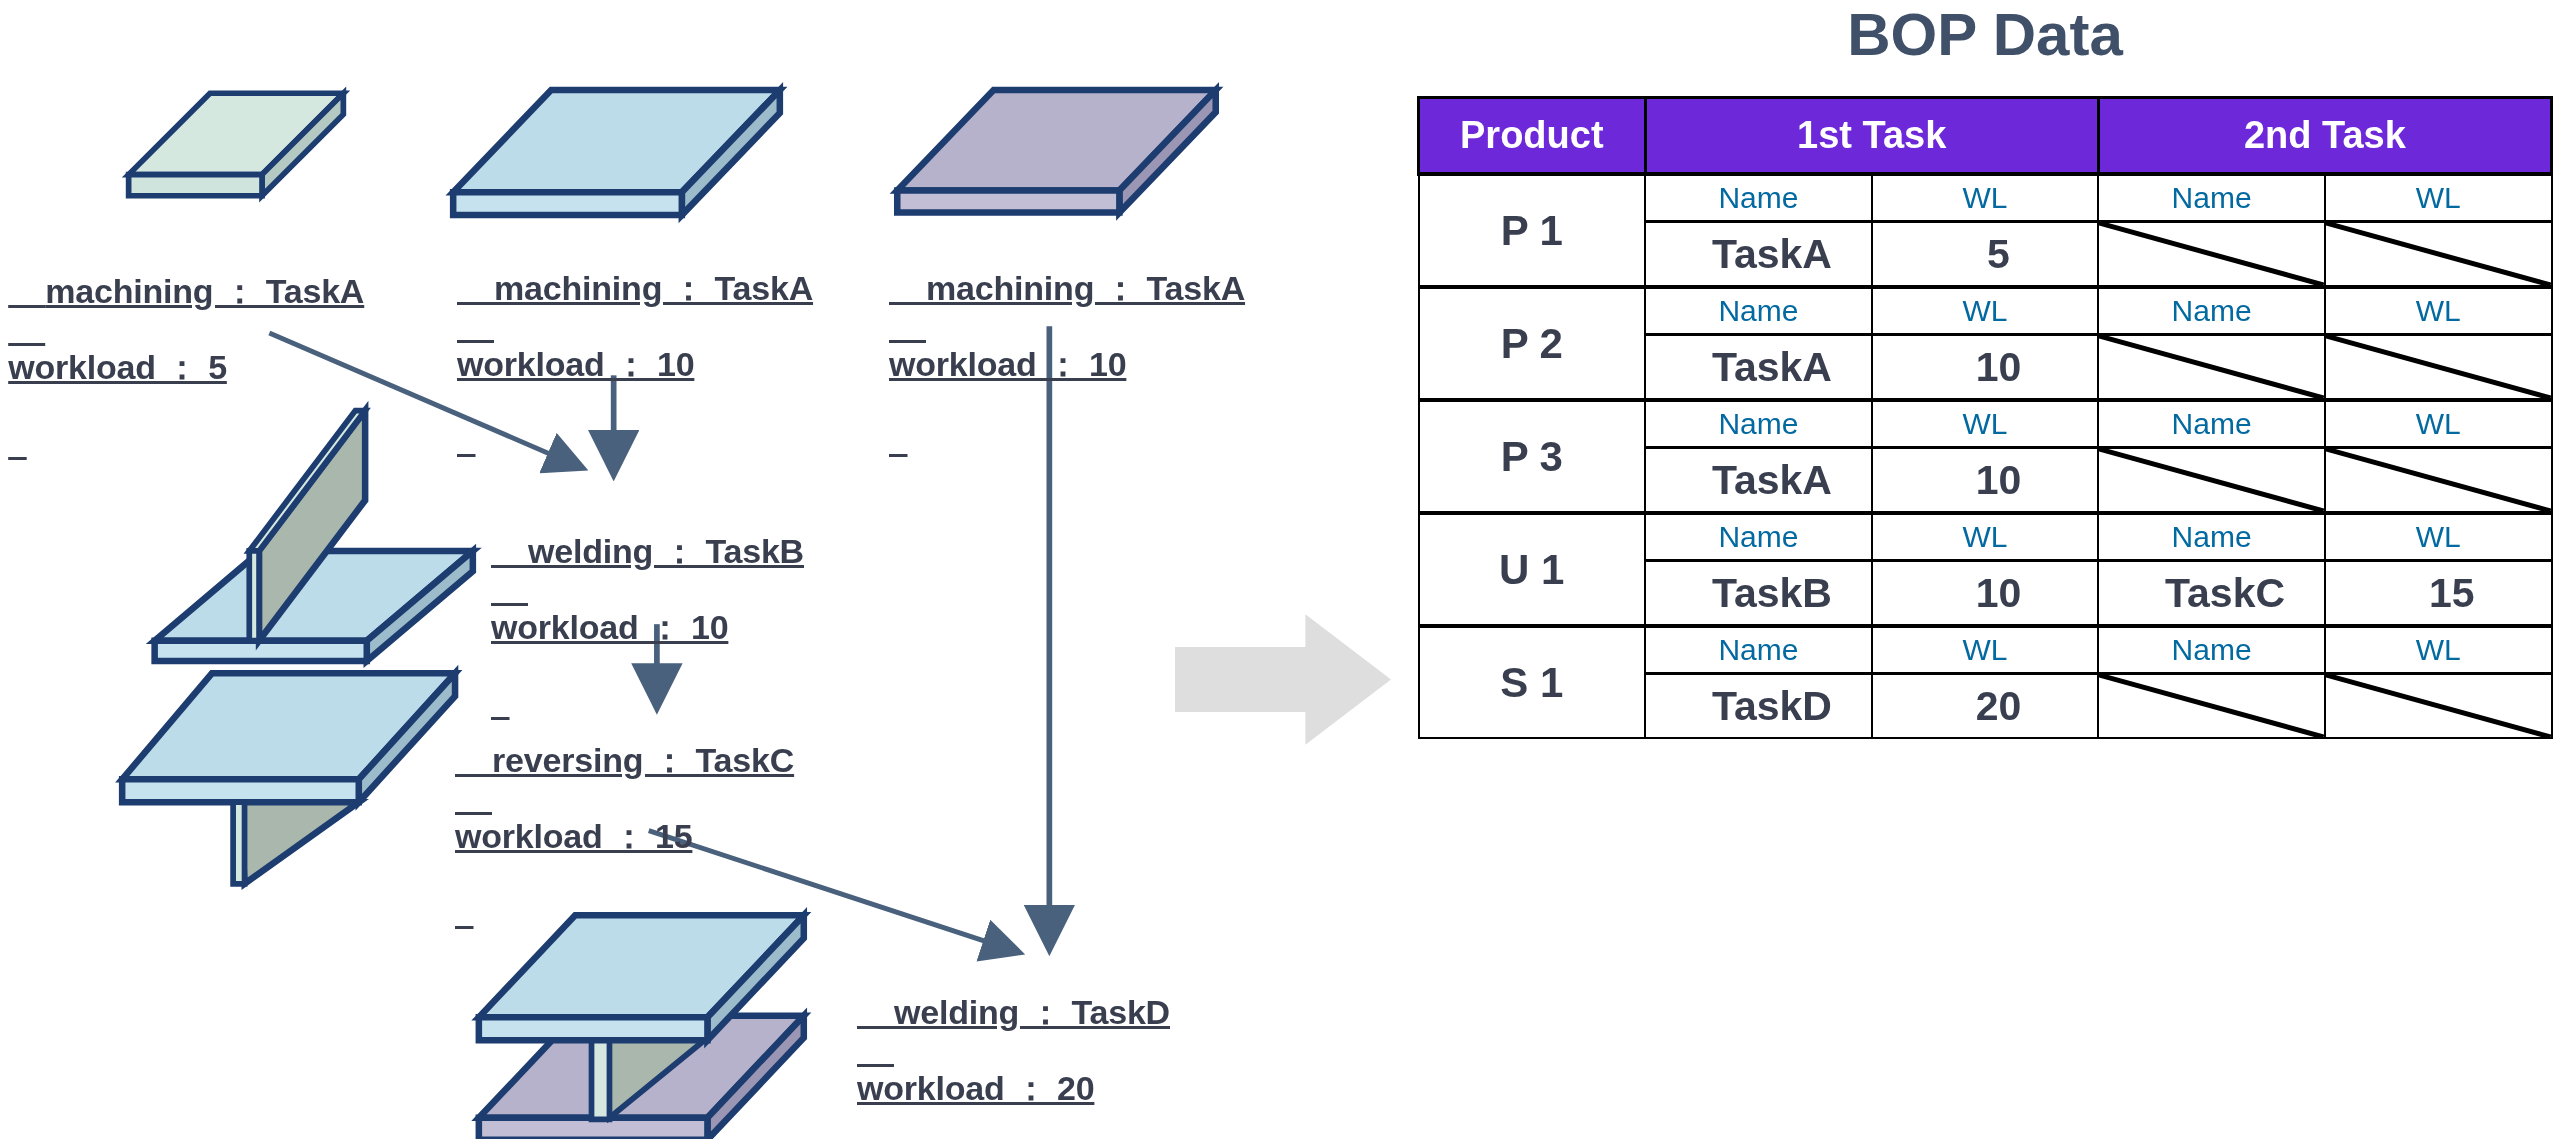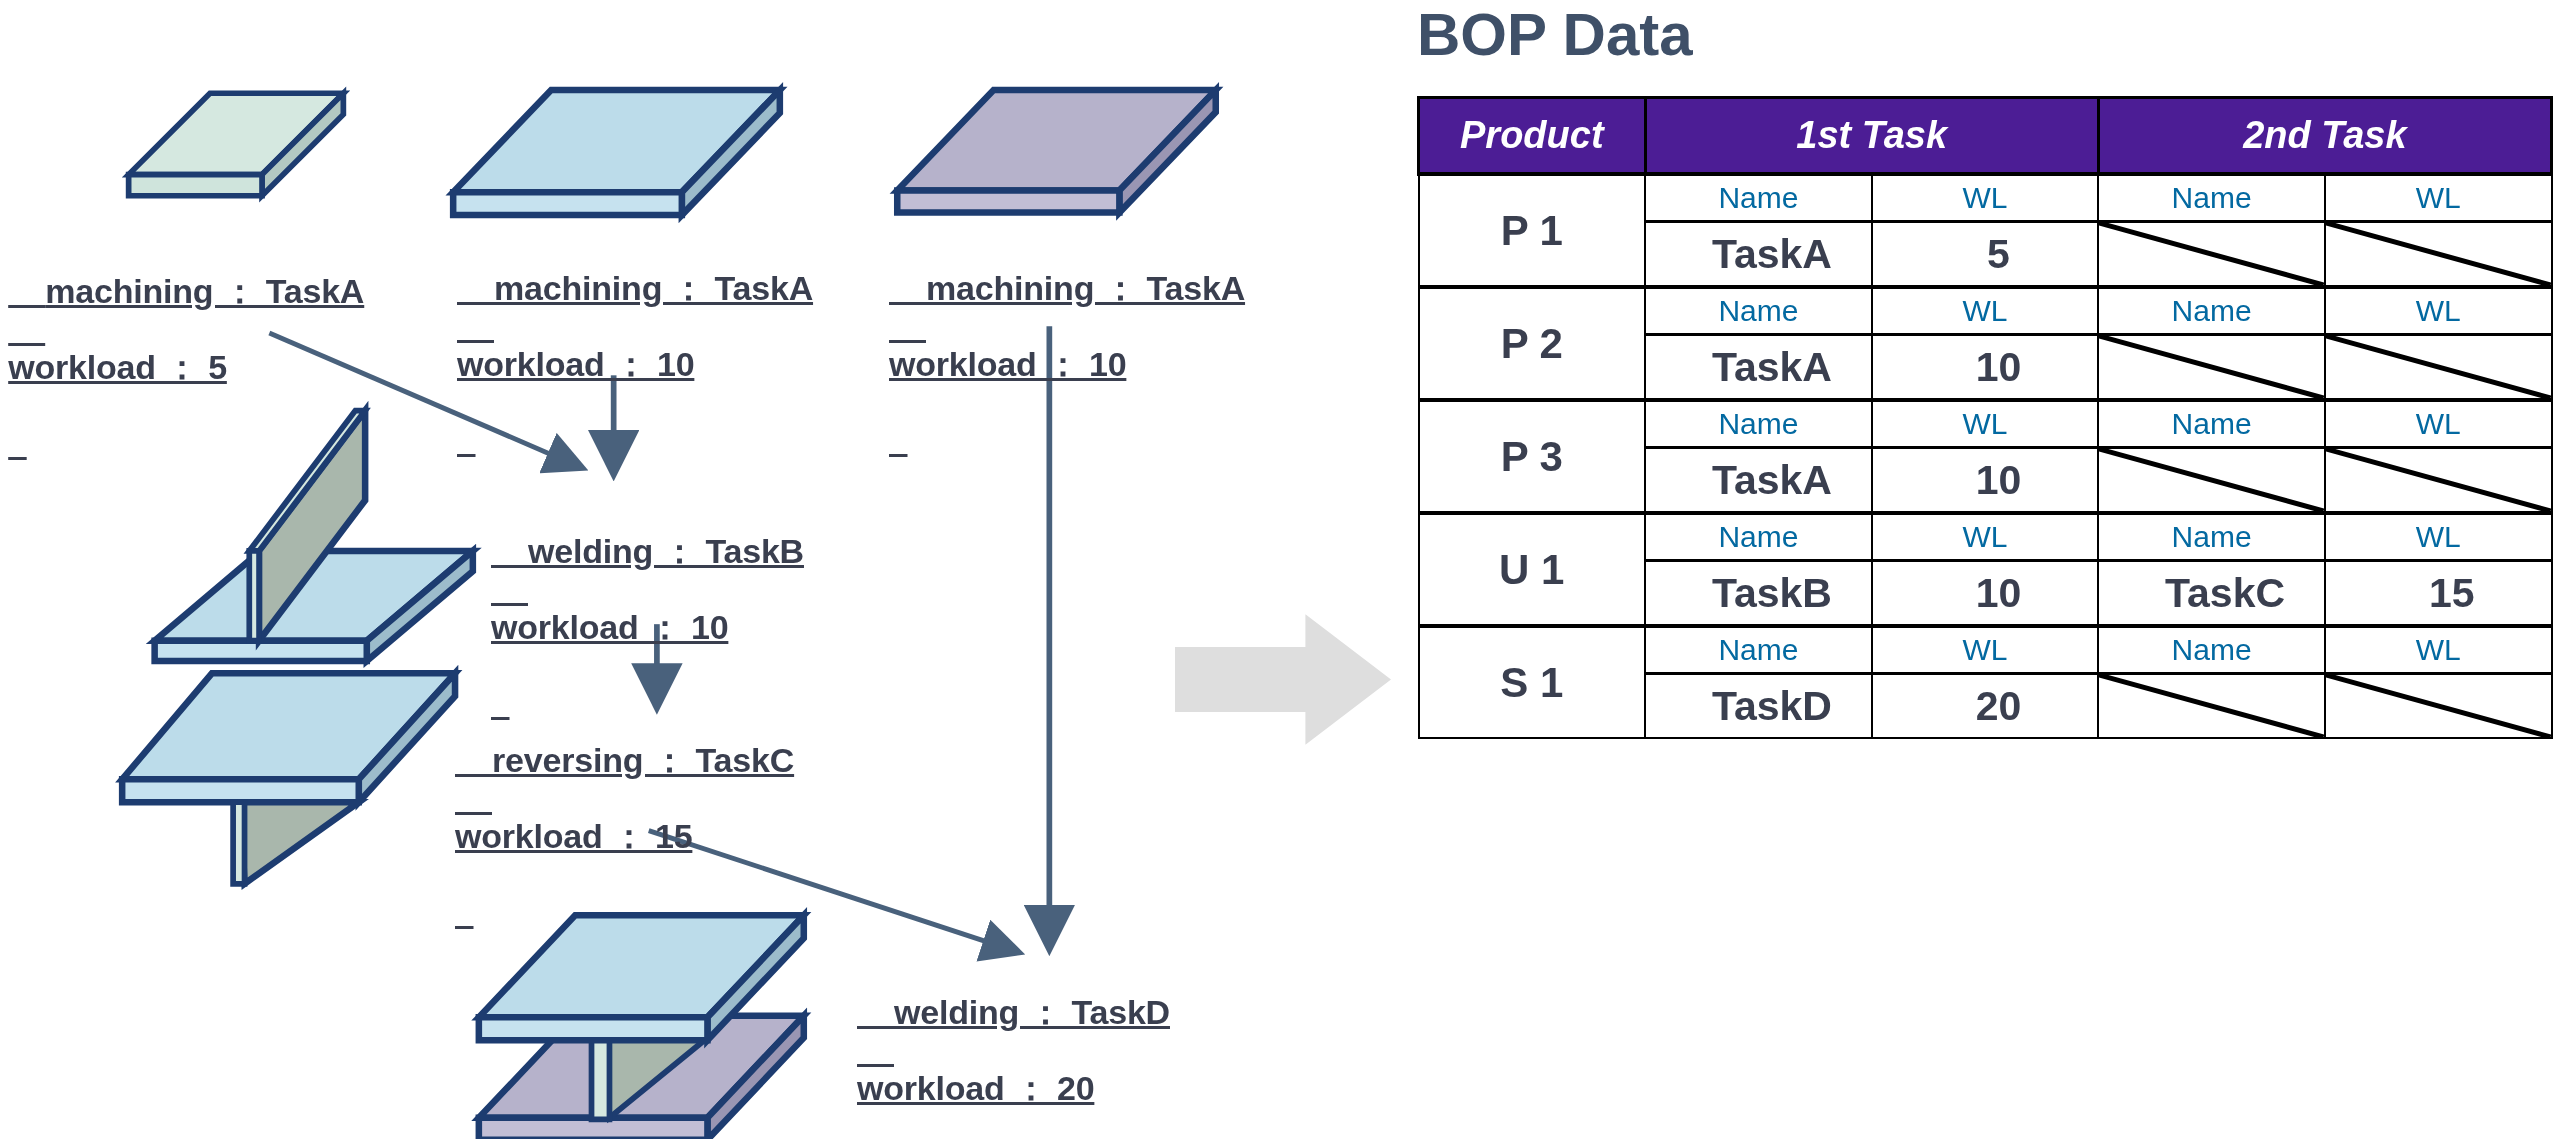--- a/index.html
+++ b/index.html
@@ -30,44 +30,43 @@
 
   
   .big-arrow{position:absolute;left:1175px;top:614px;width:216px;height:131px;}
 
   
   #bop{
     position:absolute;left:1417px;top:96px;width:1136px;
   }
   .bop-title{
     position:absolute;left:1417px;top:0px;width:1136px;
-    text-align:left;
+    text-align:center;
     font-size:60px;font-weight:700;color:#3f5068;
     letter-spacing:0px;
   }
   table.bop{
     border-collapse:collapse;
     width:1136px;
     table-layout:fixed;
     background:#ffffff;
   }
   table.bop th, table.bop td{
     border:2.4px solid #000000;
     padding:0;
     text-align:center;
     vertical-align:middle;
   }
   table.bop thead th{
-    background:#4c1d95;
+    background:#6d28d9;
     color:#ffffff;
     font-size:38px;
     font-weight:700;
     height:73px;
     border:3.3px solid #000;
-    font-style:italic;
   }
   td.prod{
     font-size:42px;font-weight:700;color:#3a3f4f;
     border-left:4.1px solid #000;
     width:215px;
   }
   td.hdr{
     font-size:30px;font-weight:400;color:#0369a1;
     height:44px;
   }

